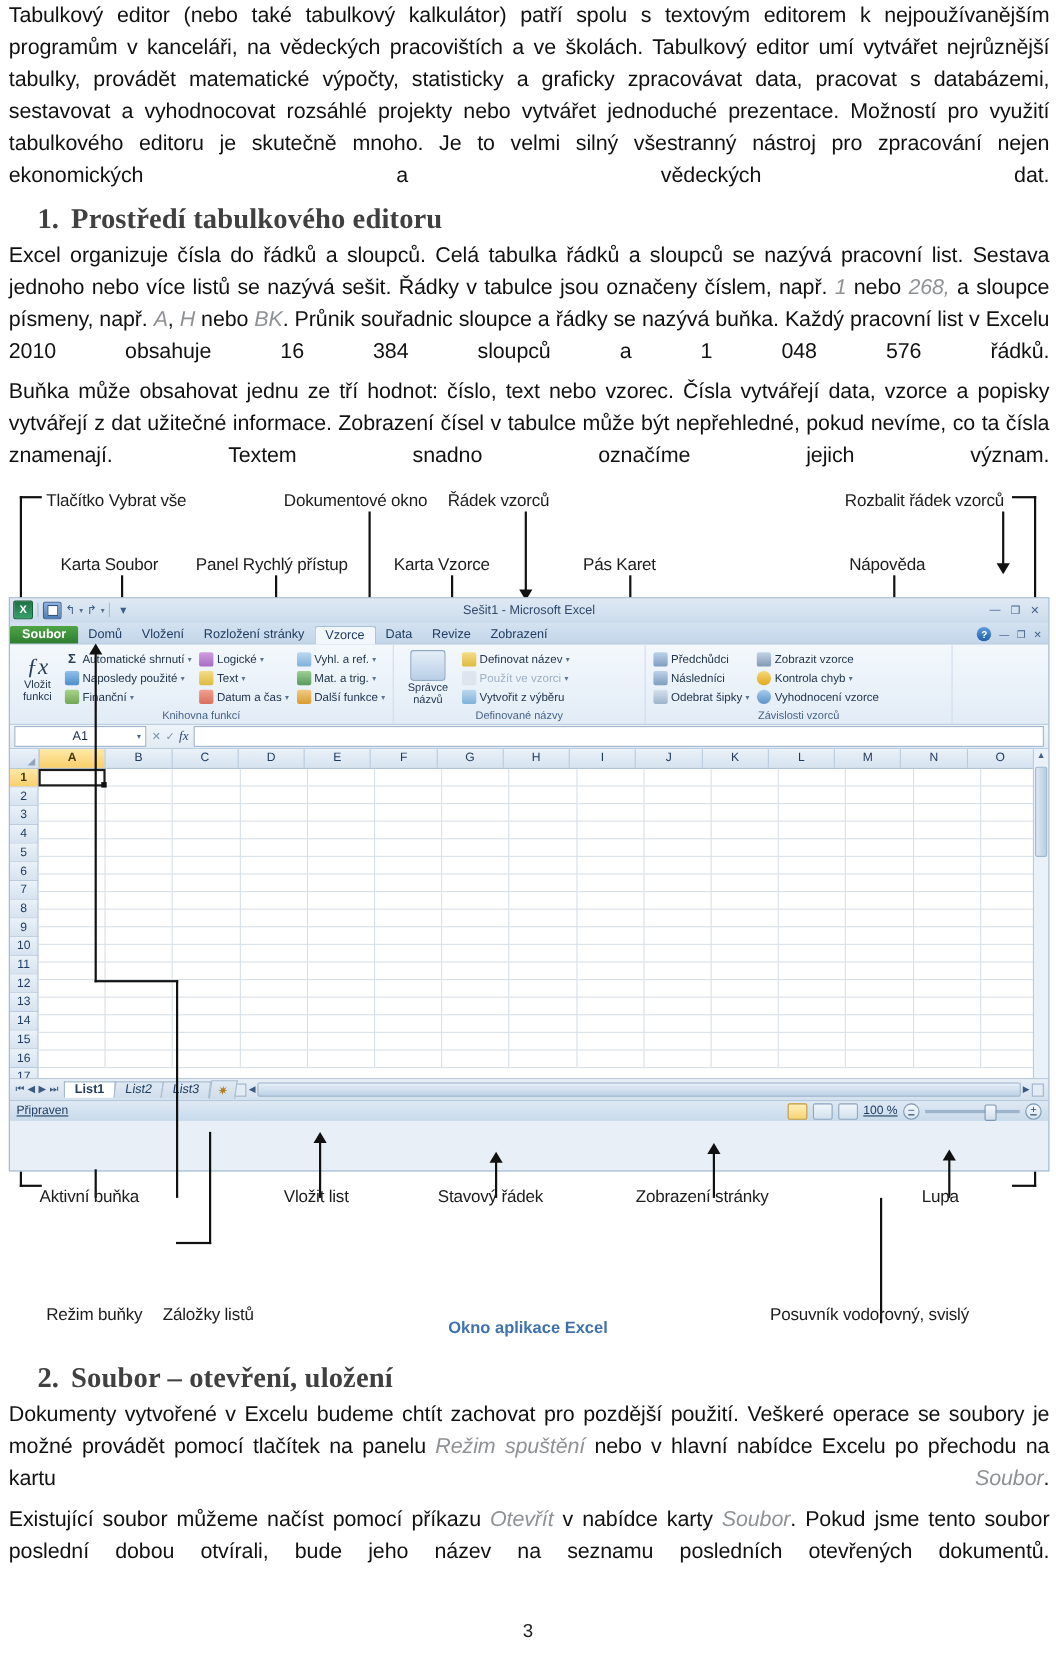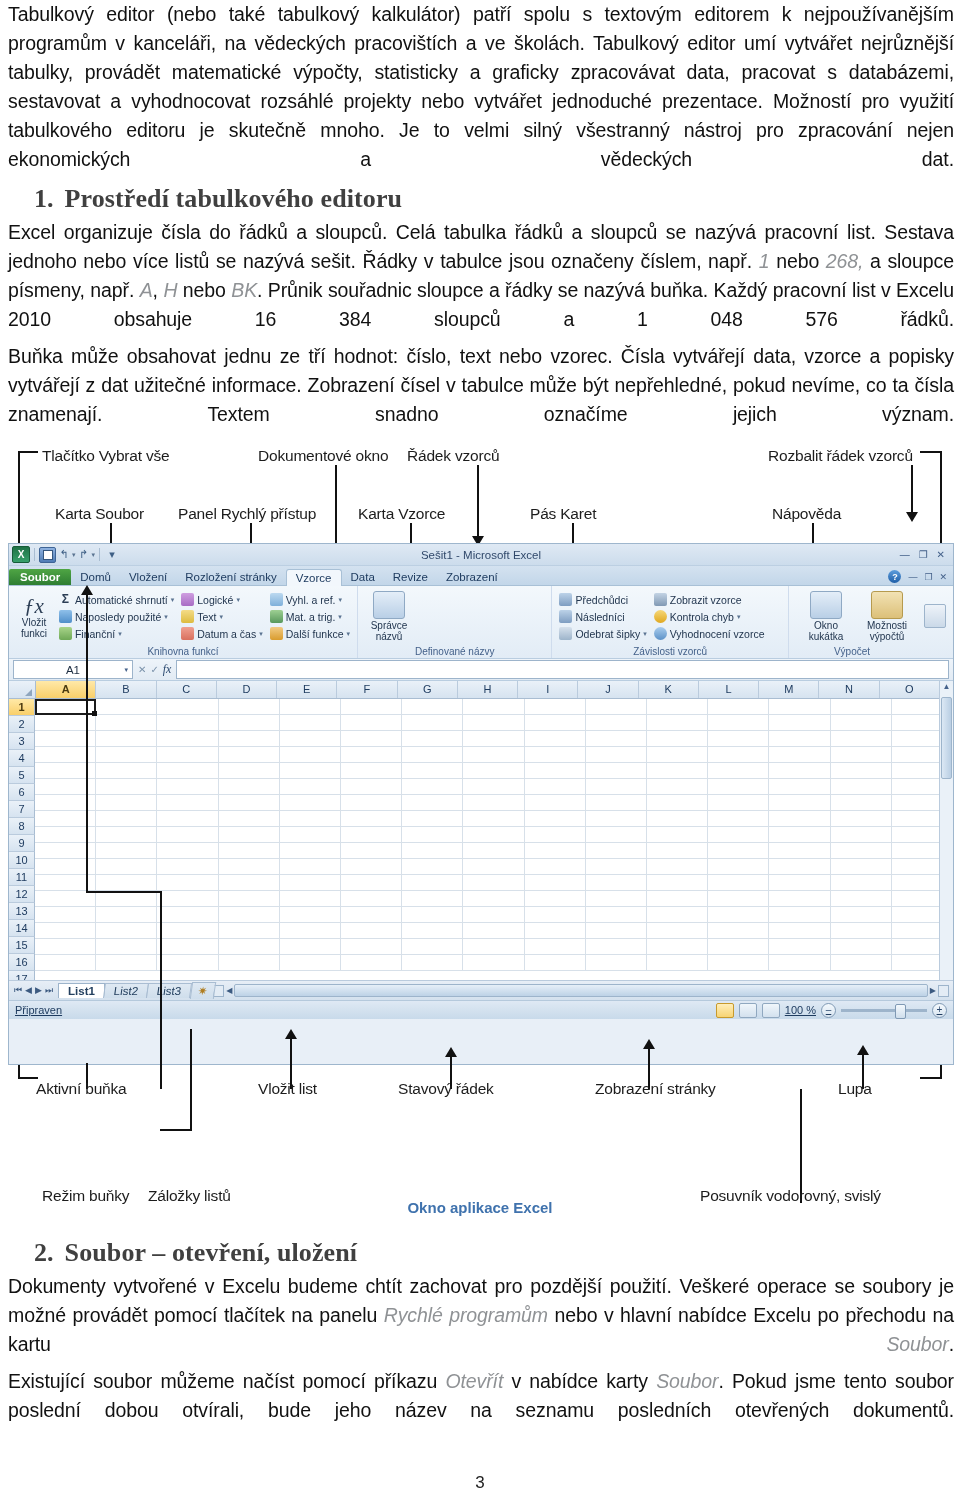--- a/index.html
+++ b/index.html
@@ -328,20 +328,36 @@
           <div class="rgrp-name">Knihovna funkcí</div>
         </div>
 
         <div class="rgrp" style="width:218px">
           <div class="rgrp-body">
             <div class="bigbtn">
               <span class="bigico" style="background:linear-gradient(#e4eef8,#b9cfe6);border:1px solid #8fa9c4;border-radius:3px;"></span>
               <span>Správce</span>
               <span>názvů</span>
             </div>
+            <div class="rcol">
+              <div class="ritem">
+                  <span class="ricon" style="background:linear-gradient(#f4dc88,#ddbb3f);"></span>
+                  <span>Definovat název</span>
+                  <span class="car">▾</span>
+                </div>
+              <div class="ritem dim">
+                  <span class="ricon" style="background:#dde6ef;"></span>
+                  <span>Použít ve vzorci</span>
+                  <span class="car">▾</span>
+                </div>
+              <div class="ritem">
+                  <span class="ricon" style="background:linear-gradient(#bcd9f0,#7fb0da);"></span>
+                  <span>Vytvořit z výběru</span>
+                </div>
+            </div>
           </div>
           <div class="rgrp-name">Definované názvy</div>
         </div>
 
         <div class="rgrp" style="width:268px">
           <div class="rgrp-body">
             <div class="rcol">
               <div class="ritem">
                   <span class="ricon" style="background:linear-gradient(#bcd2e8,#7e9dc1);"></span>
                   <span>Předchůdci</span>
@@ -368,38 +384,20 @@
                 </div>
               <div class="ritem">
                   <span class="ricon" style="background:linear-gradient(#a9cdee,#5c92c8);border-radius:50%;"></span>
                   <span>Vyhodnocení vzorce</span>
                 </div>
             </div>
           </div>
           <div class="rgrp-name">Závislosti vzorců</div>
         </div>
 
-        <div class="rgrp" style="width:auto;flex:1;border-right:none;">
-          <div class="rgrp-body" style="justify-content:flex-start;gap:7px;padding-left:6px;">
-            <div class="bigbtn">
-              <span class="bigico" style="background:linear-gradient(#e4eef8,#b9cfe6);border:1px solid #8fa9c4;border-radius:3px;"></span>
-              <span>Okno</span>
-              <span>kukátka</span>
-            </div>
-            <div class="bigbtn" style="width:56px">
-              <span class="bigico" style="background:linear-gradient(#f2e2b4,#dcc079);border:1px solid #b69a4e;border-radius:3px;"></span>
-              <span>Možnosti</span>
-              <span>výpočtů</span>
-            </div>
-            <div class="bigbtn" style="width:26px">
-              <span class="bigico" style="width:20px;height:22px;background:linear-gradient(#eef3f9,#cad9e8);border:1px solid #9db4cb;border-radius:2px;"></span>
-            </div>
-          </div>
-          <div class="rgrp-name" style="left:0;width:126px;">Výpočet</div>
-        </div>
       </div>
 
       <div class="xl-fbar">
         <div class="namebox">
           <span>A1</span>
           <span class="nb-car">▾</span>
         </div>
         <div class="fb-btns">
           <span>✕</span>
           <span>✓</span>
@@ -802,33 +800,33 @@
     <div class="arw arw-up" style="left:643px;top:604px;"></div>
 
     <div class="ln vln" style="left:862px;top:616px;height:38px;"></div>
     <div class="arw arw-up" style="left:857px;top:610px;"></div>
 
     <div class="ln vln" style="left:800px;top:654px;height:114px;"></div>
 
     <div class="lbl" style="left:36px;top:645px;">Aktivní buňka</div>
     <div class="lbl" style="left:258px;top:645px;">Vložit list</div>
     <div class="lbl" style="left:398px;top:645px;">Stavový řádek</div>
-    <div class="lbl" style="left:578px;top:645px;margin-left:17px;">Zobrazení stránky</div>
+    <div class="lbl" style="left:578px;top:645px;">Zobrazení stránky</div>
     <div class="lbl" style="left:838px;top:645px;">Lupa</div>
 
     <div class="lbl" style="left:42px;top:752px;">Režim buňky</div>
     <div class="lbl" style="left:148px;top:752px;">Záložky listů</div>
     <div class="lbl" style="left:700px;top:752px;">Posuvník vodorovný, svislý</div>
   </div>
 
   <div class="caption">Okno aplikace Excel</div>
 
   <h2 class="sec" style="margin-top:22px">
     <span class="num">2.</span>
     <span>Soubor – otevření, uložení</span>
   </h2>
 
-  <p class="para j"><span>Dokumenty vytvořené v Excelu budeme chtít zachovat pro pozdější použití. Veškeré operace se soubory je možné provádět pomocí tlačítek na panelu </span><span class="gray-i">Rychlé programům</span><span> nebo v hlavní nabídce Excelu po přechodu na kartu </span><span class="gray-i">Soubor</span><span>.</span></p>
+  <p class="para j"><span>Dokumenty vytvořené v Excelu budeme chtít zachovat pro pozdější použití. Veškeré operace se soubory je možné provádět pomocí tlačítek na panelu </span><span class="gray-i">Režim spuštění</span><span> nebo v hlavní nabídce Excelu po přechodu na kartu </span><span class="gray-i">Soubor</span><span>.</span></p>
 
   <p class="para j" style="margin-top:8px"><span>Existující soubor můžeme načíst pomocí příkazu </span><span class="gray-i">Otevřít</span><span> v  nabídce karty </span><span class="gray-i">Soubor</span><span>. Pokud jsme tento soubor poslední dobou otvírali, bude jeho název na seznamu posledních otevřených dokumentů.</span></p>
 
   <div class="pagenum">3</div>
 </div>
 
 </body></html>

